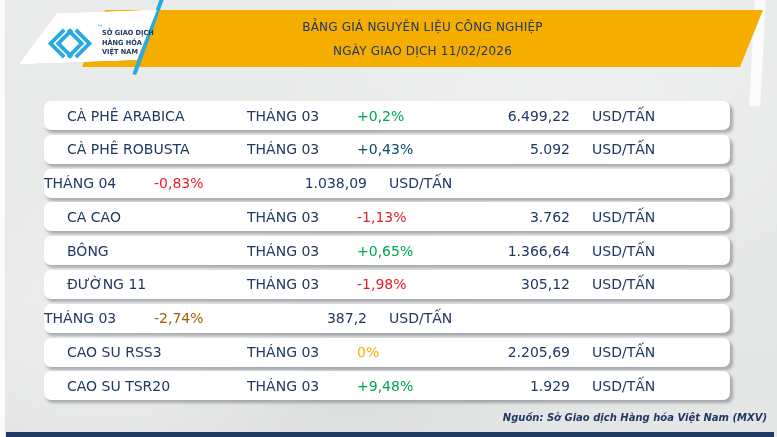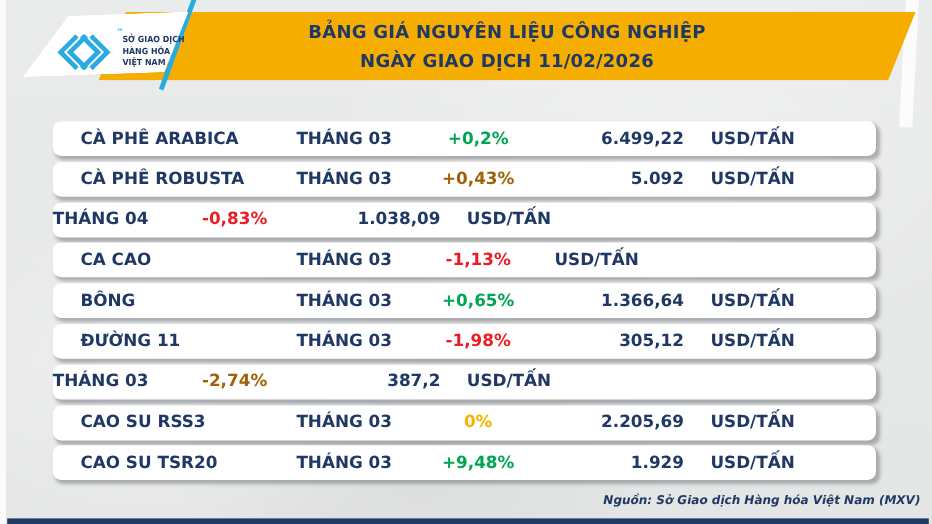--- a/index.html
+++ b/index.html
@@ -16,46 +16,46 @@
   .band-right{position:absolute;left:752px;top:0;width:11px;height:106px;background:rgba(255,255,255,.85);transform:skewX(-3deg);}
   .bottom-bar{position:absolute;left:6px;right:3px;bottom:0;height:5px;background:var(--navy,#1F3864);}
 
   .banner{
     position:absolute;left:82px;top:10px;width:681px;height:57px;
     background:var(--banner,#F5AE00);
     clip-path:polygon(23px 0,100% 0,calc(100% - 23px) 100%,0 100%);
     display:flex;flex-direction:column;justify-content:center;text-align:center;
   }
   .banner .t{
-    color:var(--navy,#1F3864);font-weight:bold;font-size:15px;line-height:24px;letter-spacing:.2px;
+    color:var(--navy,#1F3864);font-weight:normal;font-size:12px;line-height:24px;letter-spacing:.2px;
   }
 
   .logo-line{position:absolute;left:146px;top:-3px;width:3.5px;height:80px;background:var(--cyan,#29ABE2);transform:rotate(20deg);}
   .logo-card{
     position:absolute;left:18px;top:12px;width:140px;height:50px;background:#fff;
     clip-path:polygon(40px 0,140px 0,118px 100%,0 100%);
     transform:rotate(-2deg);
     filter:drop-shadow(2px 3px 2px rgba(0,0,0,.22));
   }
   .logo-mark{position:absolute;left:44px;top:27px;width:52px;height:33px;}
   .logo-tm{position:absolute;left:97px;top:23px;font-size:6px;color:var(--cyan,#29ABE2);font-weight:bold;}
   .logo-text{
     position:absolute;left:102px;top:29px;color:var(--navy,#1F3864);
     font-size:7px;line-height:9.5px;font-weight:bold;transform:scaleX(.94);transform-origin:left top;white-space:nowrap;
   }
 
   .rows{position:absolute;left:44px;top:101px;width:686px;display:flex;flex-direction:column;gap:4.8px;}
   .row{
     height:29px;background:#fff;border-radius:7px;display:flex;align-items:center;
     box-shadow:2.5px 3px 3px rgba(105,110,118,.5);
-    font-size:14px;font-weight:bold;color:var(--navy,#1F3864);white-space:nowrap;
+    font-size:14px;font-weight:normal;color:var(--navy,#1F3864);white-space:nowrap;
   }
   .c-name{padding-left:23px;width:180px;box-sizing:content-box;}
   .c-month{width:110px;}
-  .c-change{width:83px;text-align:center;}
+  .c-change{width:83px;text-align:left;}
   .c-price{width:130px;text-align:right;}
   .c-unit{padding-left:22px;}
 
   .source{
     position:absolute;right:10px;top:412px;
     font-size:10px;font-style:italic;font-weight:bold;color:var(--navy,#1F3864);
   }
 </style>
 </head>
 <body>
@@ -91,36 +91,37 @@
     <span class="c-name">CÀ PHÊ ARABICA</span>
     <span class="c-month">THÁNG 03</span>
     <span class="c-change" style="color: rgb(0, 166, 81);">+0,2%</span>
     <span class="c-price">6.499,22</span>
     <span class="c-unit">USD/TẤN</span>
   </div>
 
   <div class="row">
     <span class="c-name">CÀ PHÊ ROBUSTA</span>
     <span class="c-month">THÁNG 03</span>
-    <span class="c-change" style="color: #a16207;">+0,43%</span>
+    <span class="c-change" style="color: #0c4a6e;">+0,43%</span>
     <span class="c-price">5.092</span>
     <span class="c-unit">USD/TẤN</span>
   </div>
 
   <div class="row">
     <span class="c-month">THÁNG 04</span>
     <span class="c-change" style="color: rgb(236, 28, 36);">-0,83%</span>
     <span class="c-price">1.038,09</span>
     <span class="c-unit">USD/TẤN</span>
   </div>
 
   <div class="row">
     <span class="c-name">CA CAO</span>
     <span class="c-month">THÁNG 03</span>
     <span class="c-change" style="color: rgb(236, 28, 36);">-1,13%</span>
+    <span class="c-price">3.762</span>
     <span class="c-unit">USD/TẤN</span>
   </div>
 
   <div class="row">
     <span class="c-name">BÔNG</span>
     <span class="c-month">THÁNG 03</span>
     <span class="c-change" style="color: rgb(0, 166, 81);">+0,65%</span>
     <span class="c-price">1.366,64</span>
     <span class="c-unit">USD/TẤN</span>
   </div>

